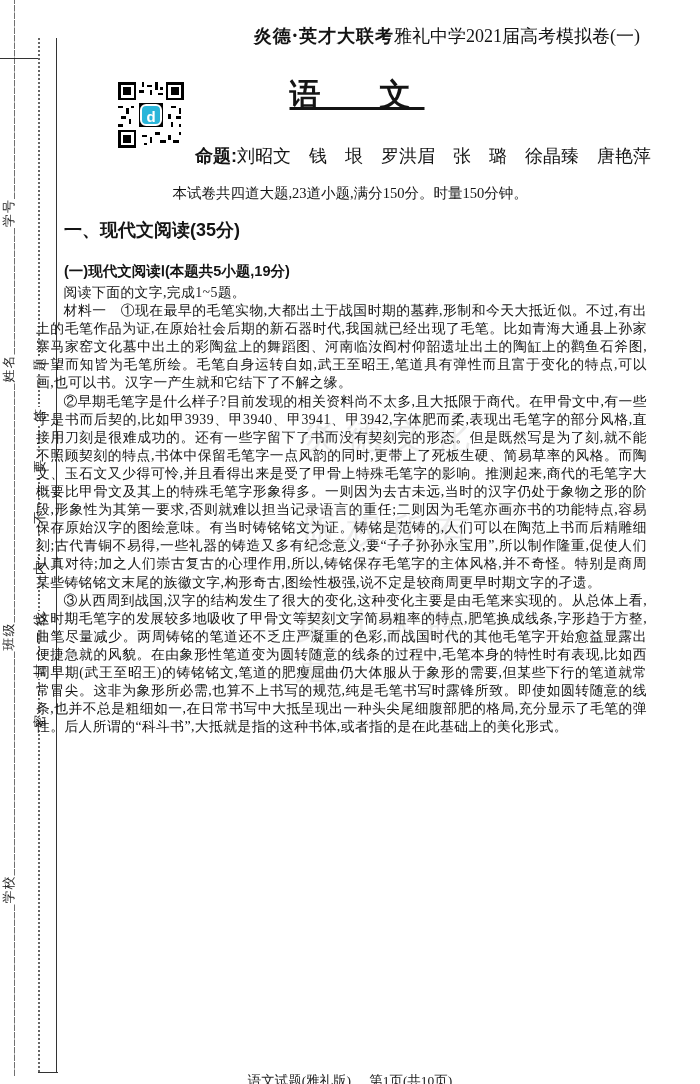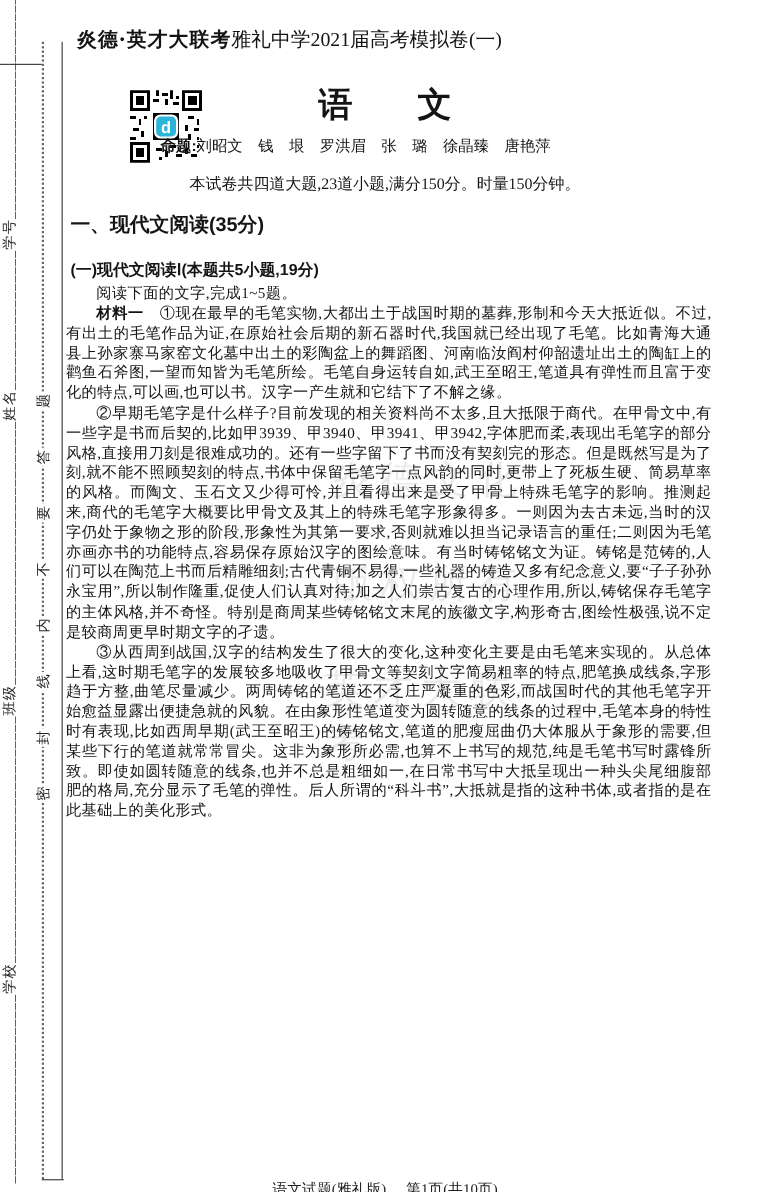--- a/index.html
+++ b/index.html
@@ -31,45 +31,45 @@
   .watermark{
     position:absolute;left:295px;top:388px;width:190px;z-index:0;
     display:flex;flex-direction:column;gap:46px;align-items:center;
     opacity:0.08;font-size:36px;letter-spacing:8px;color:#000;
     font-family:"Liberation Sans",sans-serif;pointer-events:none;
   }
 
   .above{position:relative;z-index:1;}
 
   
-  .title-line{margin:24px 60px 0 70px;text-align:left;font-size:18px;white-space:nowrap;}
+  .title-line{margin:24px 60px 0 70px;text-align:right;font-size:18px;white-space:nowrap;}
   .brand{font-weight:900;font-family:"DejaVu Serif",serif;letter-spacing:1px;}
   .qr-wrap{position:absolute;left:118px;top:58px;width:66px;height:66px;}
   .qr-logo{
     position:absolute;left:22px;top:22px;width:22px;height:22px;border-radius:6px;
     background:#2ab5d9;color:#fff;font-family:"Liberation Sans",sans-serif;
     font-weight:700;font-size:15px;line-height:22px;text-align:center;
     border:2px solid #fff;box-sizing:border-box;
   }
   .subject{margin-top:26px;text-align:center;font-size:31px;font-weight:700;
-    letter-spacing:14px;padding-left:14px;}
-  .credits{margin:8px 0 0 146px;font-size:14px;}
+    letter-spacing:14px;padding-left:14px;text-decoration:underline;}
+  .credits{margin:28px 0 0 146px;font-size:18px;text-align:center;}
   .credits + .credits{margin-top:9px;}
   .credit-label{font-weight:700;font-family:"Liberation Sans",sans-serif;}
   .exam-note{margin-top:16px;text-align:center;font-size:14.5px;}
 
   
   .sec-h1{margin:15px 53px 0 64px;font-size:18px;font-weight:700;
     font-family:"Liberation Sans",sans-serif;}
   .sec-h2{margin:20px 53px 0 64px;font-size:14.5px;font-weight:700;
     font-family:"Liberation Sans",sans-serif;}
-  .main-text{margin:3px 53px 0 60px;font-size:13.8px;line-height:18.1px;
+  .main-text{margin:3px 53px 0 36px;font-size:13.8px;line-height:18.1px;
     text-align:justify;letter-spacing:0.4px;}
   .main-text p{margin:0;text-indent:2em;}
-  .material-label{font-weight:700;}
+  .material-label{font-weight:400;}
 
   
   .footer{position:absolute;left:0;bottom:18px;width:100%;text-align:center;
     font-size:13.5px;color:#222;}
   .footer .gap{display:inline-block;width:18px;}
 </style>
 </head>
 <body>
 
 <div class="page">

